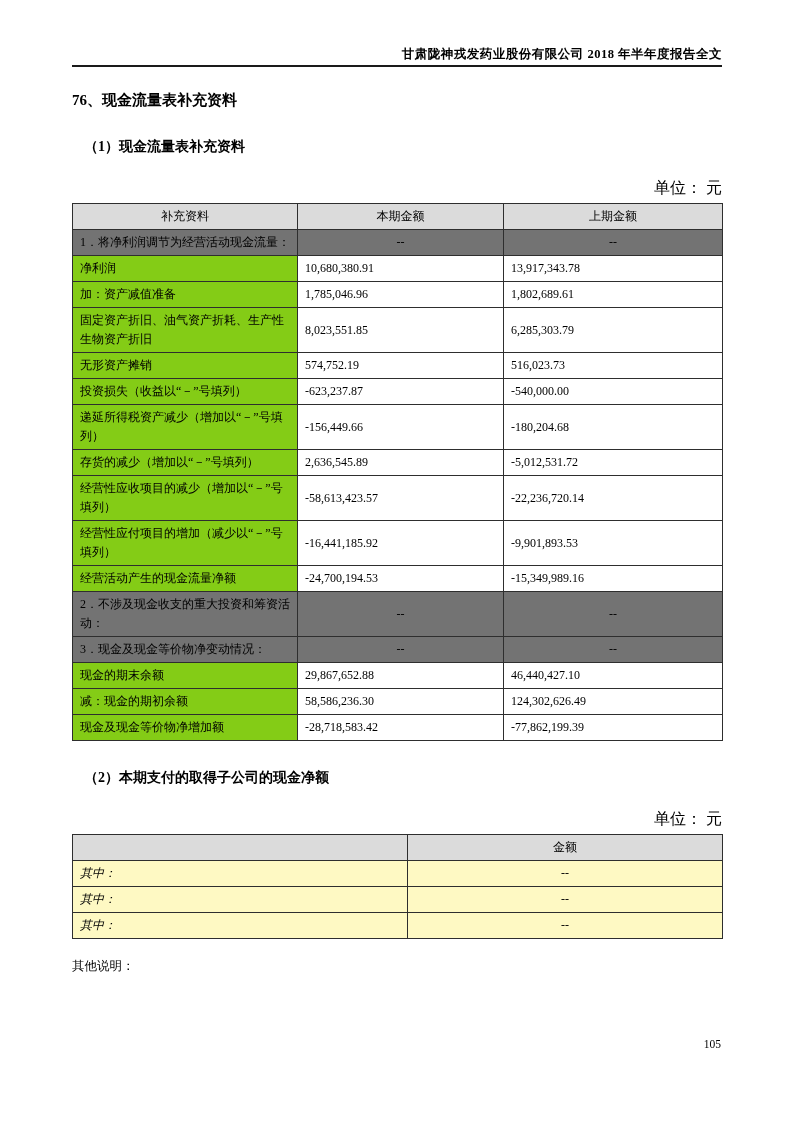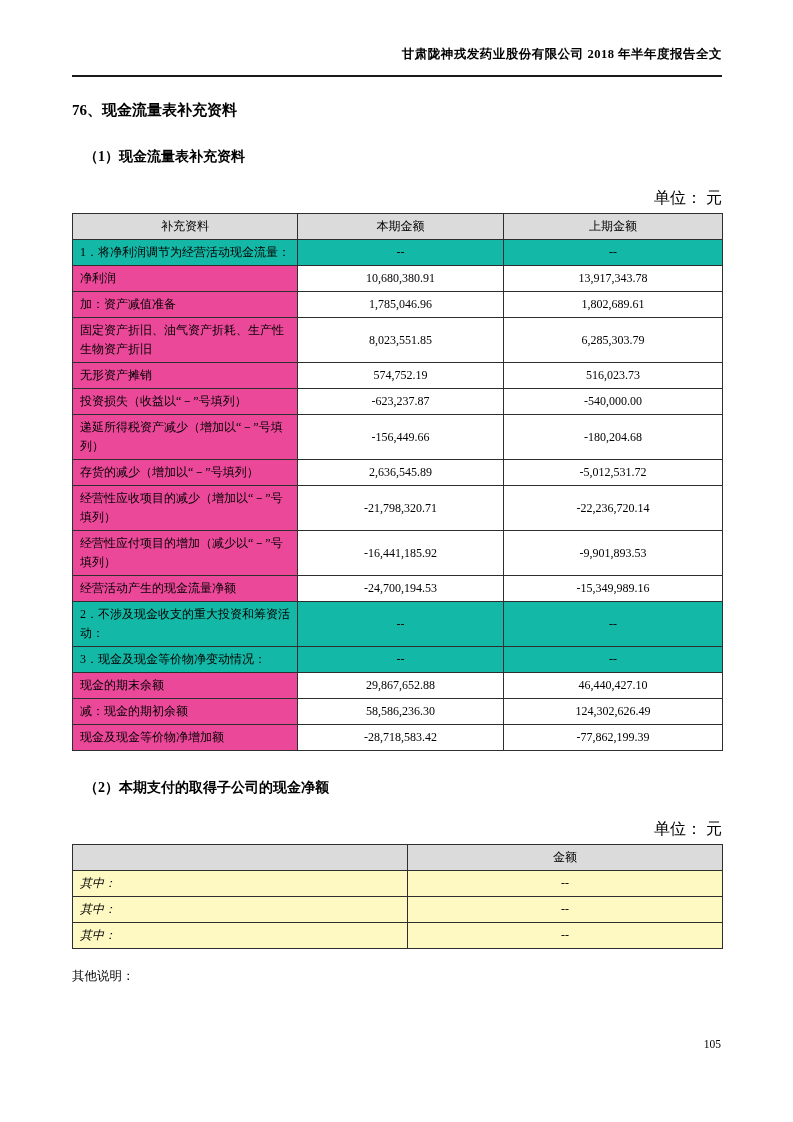--- a/index.html
+++ b/index.html
@@ -14,21 +14,21 @@
     color: #000;
     overflow: hidden;
   }
   .content { padding: 0 71px 0 72px; }
   .doc-header {
     margin-top: 46px;
     text-align: right;
     font-size: 12.5px;
     font-weight: bold;
     letter-spacing: 0.5px;
-    padding-bottom: 12px;
+    padding-bottom: 2px;
     border-bottom: 2px solid #1a1a1a;
   }
   .h1 {
     margin-top: 24px;
     font-size: 15px;
     font-weight: bold;
   }
   .h2 {
     margin-top: 28px;
     margin-left: 12px;
@@ -57,23 +57,23 @@
     font-weight: normal;
     vertical-align: middle;
     word-break: break-all;
   }
   .t1 col.c-label { width: 225px; }
   .t1 col.c-cur   { width: 206px; }
   .t1 col.c-prior { width: 219px; }
   .t2 col.c-label2 { width: 335px; }
   .t2 col.c-amt    { width: 315px; }
   th { background: #dbdbdb; text-align: center; }
-  td.label { background: #ec4899; text-align: left; }
-  td.num { background: #ffffff; text-align: center; }
-  tr.sec td { background: #14b8a6; }
+  td.label { background: #84cc16; text-align: left; }
+  td.num { background: #ffffff; text-align: left; }
+  tr.sec td { background: #737373; }
   tr.sec td.num { text-align: center; }
   .t2 td { background: #fef9c3; font-style: italic; }
   .t2 td.amt { text-align: center; }
   .footnote { margin-top: 19px; font-size: 12.5px; }
   .page-number {
     position: absolute;
     right: 72px;
     top: 1038px;
     font-size: 11.5px;
   }
@@ -141,21 +141,21 @@
           <td class="num">-156,449.66</td>
           <td class="num">-180,204.68</td>
         </tr>
         <tr>
           <td class="label">存货的减少（增加以“－”号填列）</td>
           <td class="num">2,636,545.89</td>
           <td class="num">-5,012,531.72</td>
         </tr>
         <tr>
           <td class="label">经营性应收项目的减少（增加以“－”号填列）</td>
-          <td class="num">-21,798,320.71</td>
+          <td class="num">-58,613,423.57</td>
           <td class="num">-22,236,720.14</td>
         </tr>
         <tr>
           <td class="label">经营性应付项目的增加（减少以“－”号填列）</td>
           <td class="num">-16,441,185.92</td>
           <td class="num">-9,901,893.53</td>
         </tr>
         <tr>
           <td class="label">经营活动产生的现金流量净额</td>
           <td class="num">-24,700,194.53</td>

